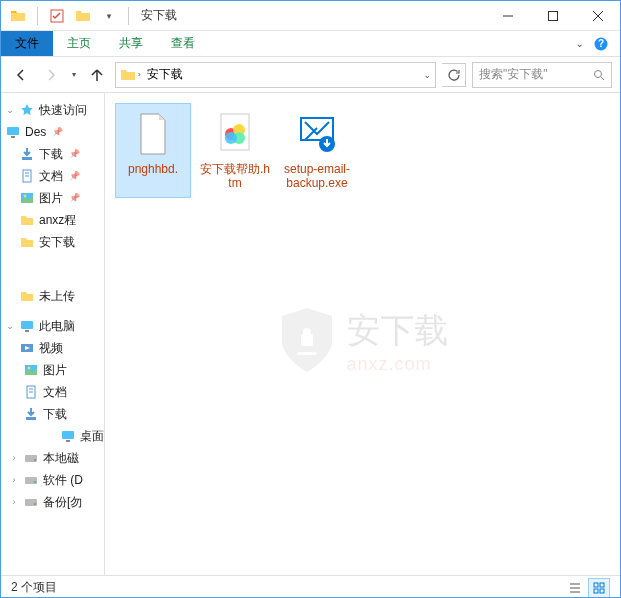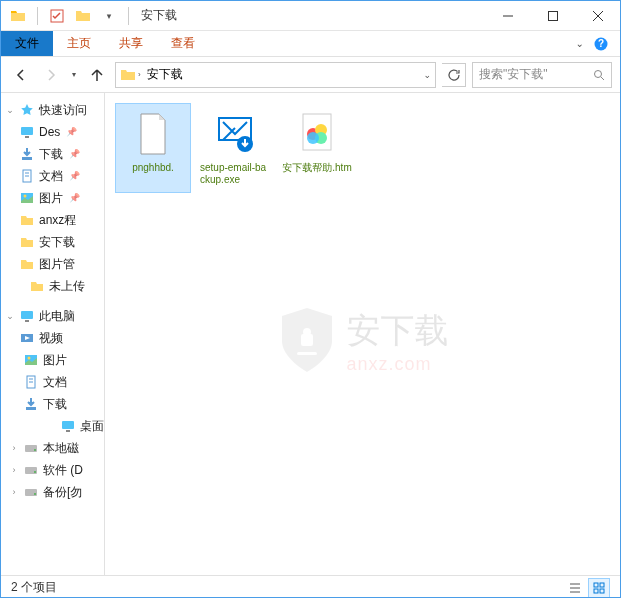--- a/index.html
+++ b/index.html
@@ -7,21 +7,21 @@
 
 .titlebar { height: 30px; display: flex; align-items: center; background: #fff; border-bottom: 1px solid #e5e5e5; }
 .qat { display: flex; align-items: center; padding-left: 6px; gap: 4px; }
 .qat-icon { width: 22px; height: 22px; display: flex; align-items: center; justify-content: center; }
 .qat-sep { width: 1px; height: 18px; background: #ccc; margin: 0 4px; }
 .title-text { font-size: 12px; color: #333; margin-left: 8px; }
 .win-controls { margin-left: auto; display: flex; }
 .win-btn { width: 45px; height: 28px; display: flex; align-items: center; justify-content: center; color: #333; }
 
 .ribbon { height: 26px; display: flex; align-items: stretch; border-bottom: 1px solid #e1e1e1; background:#fff; }
-.ribbon-tab { padding: 0 14px; font-size: 12px; display: flex; align-items: center; cursor: pointer; color: #c2410c; }
+.ribbon-tab { padding: 0 14px; font-size: 12px; display: flex; align-items: center; cursor: pointer; color: #15803d; }
 .ribbon-tab.file { background: #1979ca; color: #000000; }
 .ribbon-help { margin-left: auto; display: flex; align-items: center; gap: 10px; padding-right: 12px; }
 
 .navbar { height: 36px; display: flex; align-items: center; padding: 4px 8px; gap: 6px; border-bottom: 1px solid #e1e1e1; }
 .nav-btn { width: 24px; height: 24px; display: flex; align-items: center; justify-content: center; color: #555; border-radius: 2px; }
 .nav-btn.disabled { color: #ccc; }
 .nav-dd { width: 10px; color: #555; font-size: 8px; display:flex; align-items:center; justify-content:center; }
 .addressbar { flex: 1; height: 26px; border: 1px solid #ccc; display: flex; align-items: center; padding: 0 4px; font-size: 12px; background:#fff; }
 .addr-seg { padding: 0 4px; }
 .addr-caret { font-size:8px; color:#555; padding:0 2px;}
@@ -33,21 +33,21 @@
 .tree-item { display: flex; align-items: center; height: 22px; font-size: 12px; color: #222; padding-left: 4px; gap: 4px; cursor:pointer; white-space: nowrap; }
 .tree-exp { width: 10px; font-size: 9px; color: #888; text-align:center; }
 .tree-icon { width: 16px; height: 16px; display: flex; align-items: center; justify-content: center; flex-shrink:0; }
 .tree-item.pinned::after { content: "📌"; font-size: 9px; margin-left: 2px; opacity: 0.6; }
 .tree-group { margin-bottom: 8px; }
 
 .content { flex: 1; padding: 10px 10px; display: flex; flex-wrap: wrap; align-content: flex-start; gap: 6px; position:relative; }
 .file-item { width: 76px; display: flex; flex-direction: column; align-items: center; padding: 6px 2px; border: 1px solid transparent; cursor:pointer; }
 .file-item.selected { border: 1px solid #99d1ff; background: #cce8ff; }
 .file-icon { width: 48px; height: 48px; display: flex; align-items: center; justify-content: center; }
-.file-label { font-size: 10px; text-align: left; margin-top: 4px; word-break: break-all; line-height: 1.2; color: #4d7c0f; }
+.file-label { font-size: 12px; text-align: center; margin-top: 4px; word-break: break-all; line-height: 1.2; color: #c2410c; }
 
 .watermark { position: absolute; top: 50%; left: 50%; transform: translate(-50%,-40%); display:flex; align-items:center; gap:10px; opacity: 0.12; pointer-events:none; }
 .wm-shield { width: 60px; height: 70px; }
 .wm-text { display:flex; flex-direction:column; }
 .wm-zh { font-size: 34px; color:#333; font-weight:500; }
 .wm-en { font-size: 18px; color:#ef4444; letter-spacing:1px; }
 
 .statusbar { height: 24px; border-top: 1px solid #e1e1e1; display: flex; align-items: center; padding: 0 10px; font-size: 12px; color: #333; background:#fff; }
 .view-btns { margin-left:auto; display:flex; gap:2px; }
 .view-btn { width:22px; height:20px; border:1px solid transparent; display:flex; align-items:center; justify-content:center; }
@@ -167,21 +167,21 @@
       <div class="tree-item">
         <span class="tree-exp">⌄</span>
         <span class="tree-icon">
           <svg width="14" height="14" viewBox="0 0 14 14">
               <path fill="#4fc3f7" d="M7 1l1.8 3.7 4 .6-2.9 2.8.7 4L7 10.2 3.4 12l.7-4L1.2 5.3l4-.6z"></path>
             </svg>
         </span>
         <span>快速访问</span>
       </div>
       <div id="qa-items">
-          <div class="tree-item pinned" style="padding-left:18px;">
+          <div class="tree-item pinned" style="padding-left:4px;">
        <span class="tree-icon">
               <svg width="14" height="14">
                 <rect x="1" y="2" width="12" height="8" fill="#4fc3f7" rx="1"></rect>
                 <rect x="5" y="11" width="4" height="2" fill="#888"></rect>
               </svg>
             </span>
        <span>Des</span>
      </div>
           <div class="tree-item pinned" style="padding-left:18px;">
        <span class="tree-icon">
@@ -221,29 +221,21 @@
        <span>anxz程</span>
      </div>
           <div class="tree-item" style="padding-left:18px;">
        <span class="tree-icon">
               <svg width="14" height="14">
                 <path fill="#ffd76b" d="M1 3h5l1 2h6v7H1z"></path>
               </svg>
             </span>
        <span>安下载</span>
      </div>
-          <div class="tree-item" style="padding-left:18px;">
-       <span class="tree-icon">
-              <svg width="14" height="14">
-                <path fill="#ffd76b" d="M1 3h5l1 2h6v7H1z"></path>
-              </svg>
-            </span>
-       <span>图片管</span>
-     </div>
-          <div class="tree-item" style="padding-left:28px;">
+          <div class="tree-item" style="padding-left:18px;margin-top:32px;">
        <span class="tree-icon">
               <svg width="14" height="14">
                 <path fill="#ffd76b" d="M1 3h5l1 2h6v7H1z"></path>
               </svg>
             </span>
        <span>未上传</span>
      </div>
         </div>
     </div>
     <div class="tree-group">
@@ -363,40 +355,40 @@
             <svg width="48" height="48" viewBox="0 0 48 48">
               <path fill="#fff" stroke="#999" d="M12 4h18l6 6v34H12z"></path>
               <path fill="#ddd" d="M30 4v6h6z"></path>
             </svg>
           </div>
        <div class="file-label">pnghhbd.</div>
      </div>
         <div class="file-item">
        <div class="file-icon">
             <svg width="48" height="48" viewBox="0 0 48 48">
-              <rect x="8" y="8" width="32" height="22" fill="none" stroke="#0078d7" stroke-width="2"></rect>
-              <path d="M12 12 L24 24 L36 12 M12 30 L24 18" fill="none" stroke="#0078d7" stroke-width="2"></path>
-              <circle cx="34" cy="34" r="8" fill="#0078d7"></circle>
-              <path d="M34 29v6M31 33l3 3 3-3" stroke="#fff" fill="none" stroke-width="2"></path>
-            </svg>
-          </div>
-       <div class="file-label">setup-email-backup.exe</div>
-     </div>
-        <div class="file-item">
-       <div class="file-icon">
-            <svg width="48" height="48" viewBox="0 0 48 48">
               <rect x="10" y="4" width="28" height="36" fill="#fff" stroke="#ccc"></rect>
               <circle cx="20" cy="24" r="6" fill="#ff5252"></circle>
               <circle cx="28" cy="20" r="6" fill="#ffd740"></circle>
               <circle cx="28" cy="28" r="6" fill="#69f0ae"></circle>
               <circle cx="20" cy="28" r="6" fill="#40c4ff" opacity="0.85"></circle>
             </svg>
           </div>
        <div class="file-label">安下载帮助.htm</div>
      </div>
+        <div class="file-item">
+       <div class="file-icon">
+            <svg width="48" height="48" viewBox="0 0 48 48">
+              <rect x="8" y="8" width="32" height="22" fill="none" stroke="#0078d7" stroke-width="2"></rect>
+              <path d="M12 12 L24 24 L36 12 M12 30 L24 18" fill="none" stroke="#0078d7" stroke-width="2"></path>
+              <circle cx="34" cy="34" r="8" fill="#0078d7"></circle>
+              <path d="M34 29v6M31 33l3 3 3-3" stroke="#fff" fill="none" stroke-width="2"></path>
+            </svg>
+          </div>
+       <div class="file-label">setup-email-backup.exe</div>
+     </div>
       </div>
   </div>
 </div>
 
 <div class="statusbar">
   <span>2 个项目</span>
   <div class="view-btns">
     <div class="view-btn">
       <svg width="12" height="12">
           <line x1="1" y1="2" x2="11" y2="2" stroke="#555"></line>

